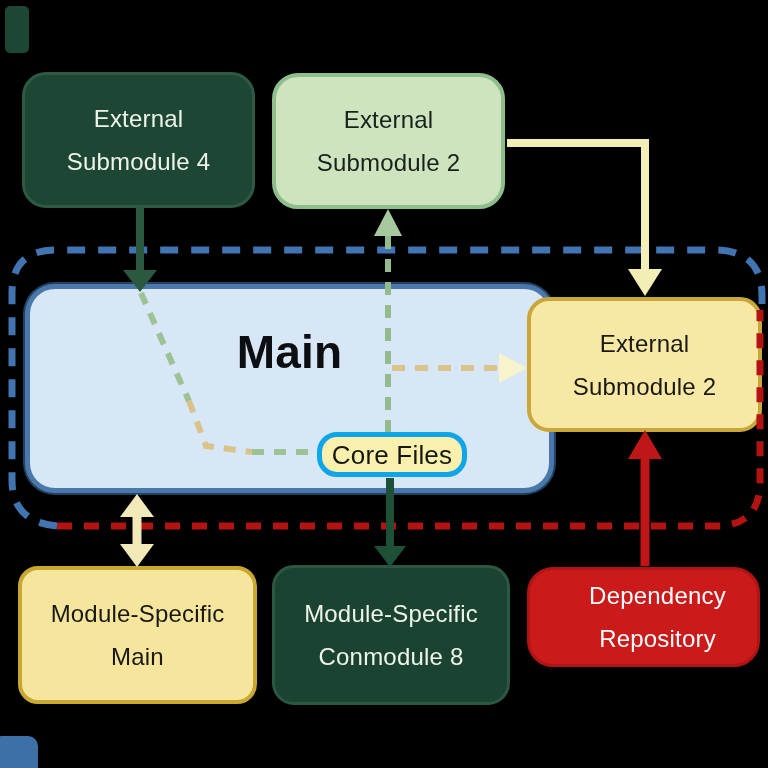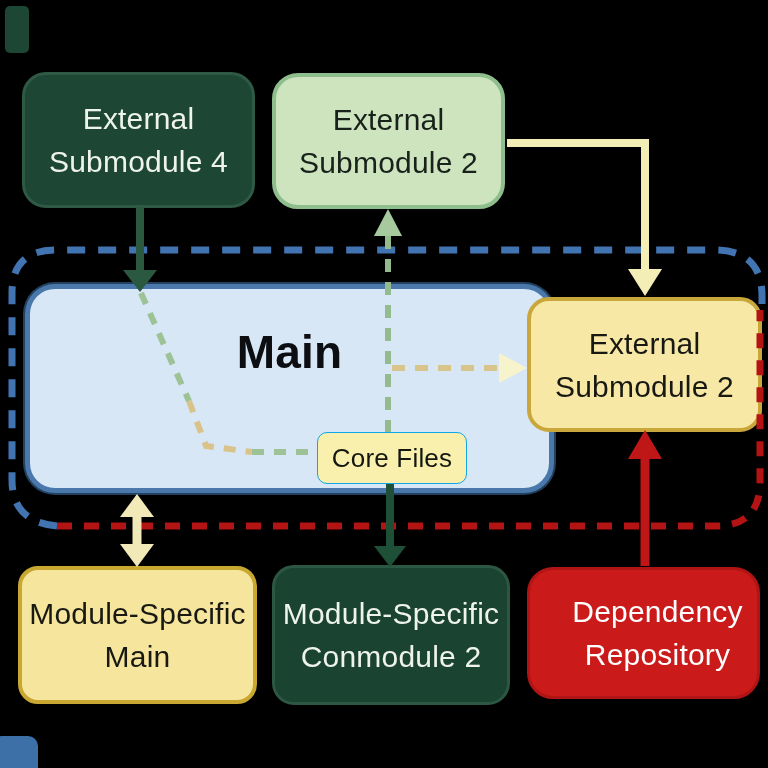--- a/index.html
+++ b/index.html
@@ -17,21 +17,21 @@
   }
   .node {
     position: absolute;
     box-sizing: border-box;
     display: flex;
     flex-direction: column;
     align-items: center;
     justify-content: center;
     text-align: center;
     z-index: 1;
-    font-size: 30px;
+    font-size: 24px;
     line-height: 43px;
     letter-spacing: 0.2px;
   }
   .node span { display: block; }
 
   #ext-sub1 {
     left: 22px; top: 72px; width: 233px; height: 136px;
     background: #1d4634;
     border: 3px solid #2e5a45;
     border-radius: 24px;
@@ -51,24 +51,24 @@
     box-shadow: 0 0 0 2px #22405f;
     border-radius: 30px;
     color: #0c0e11;
     font-weight: bold;
     font-size: 46px;
     line-height: 58px;
     justify-content: flex-start;
     padding-top: 34px;
   }
   #core-files {
-    left: 317px; top: 432px; width: 150px; height: 52px;
+    left: 317px; top: 432px; width: 150px; height: 45px;
     background: #faf0ae;
-    border: 1px solid #0ea5e9;
-    border-radius: 10px;
+    border: 5px solid #0ea5e9;
+    border-radius: 20px;
     color: #14170f;
     font-size: 26px;
     line-height: 26px;
     z-index: 3;
   }
   #ext-sub2-right {
     left: 527px; top: 297px; width: 235px; height: 135px;
     background: #f7e8a6;
     border: 4px solid #c9a73a;
     border-radius: 22px;
@@ -82,21 +82,21 @@
     color: #191913;
   }
   #module-conmodule {
     left: 272px; top: 565px; width: 238px; height: 140px;
     background: #1a4332;
     border: 3px solid #2c5742;
     border-radius: 22px;
     color: #eef3ec;
   }
   #dependency {
-    left: 527px; top: 567px; width: 233px; height: 132px;
+    left: 527px; top: 567px; width: 233px; height: 100px;
     background: #cb1a1a;
     border: 3px solid #b01414;
     border-radius: 26px;
     color: #ffffff;
     padding-left: 28px;
   }
 
   .corner-artifact { position: absolute; z-index: 0; }
   #corner-green { left: 5px; top: 6px; width: 24px; height: 47px; background: #1d4634; border-radius: 5px; }
   #corner-blue  { left: -8px; top: 736px; width: 46px; height: 44px; background: #3e70a8; border-radius: 10px; }
@@ -139,21 +139,21 @@
     <span>Submodule 2</span>
   </div>
 
   <div class="node" id="module-files">
     <span>Module-Specific</span>
     <span>Main</span>
   </div>
 
   <div class="node" id="module-conmodule">
     <span>Module-Specific</span>
-    <span>Conmodule 2</span>
+    <span>Conmodule 8</span>
   </div>
 
   <div class="node" id="dependency">
     <span>Dependency</span>
     <span>Repository</span>
   </div>
 
   <svg id="connector-layer" width="768" height="768" viewBox="0 0 768 768">
 
     <path d="M57,526 Q12,522 12,480 L12,293 Q12,250 56,250 L714,250 Q762,250 762,296 L762,308" fill="none" stroke="#4274b2" stroke-width="7" stroke-dasharray="18 13"></path>

